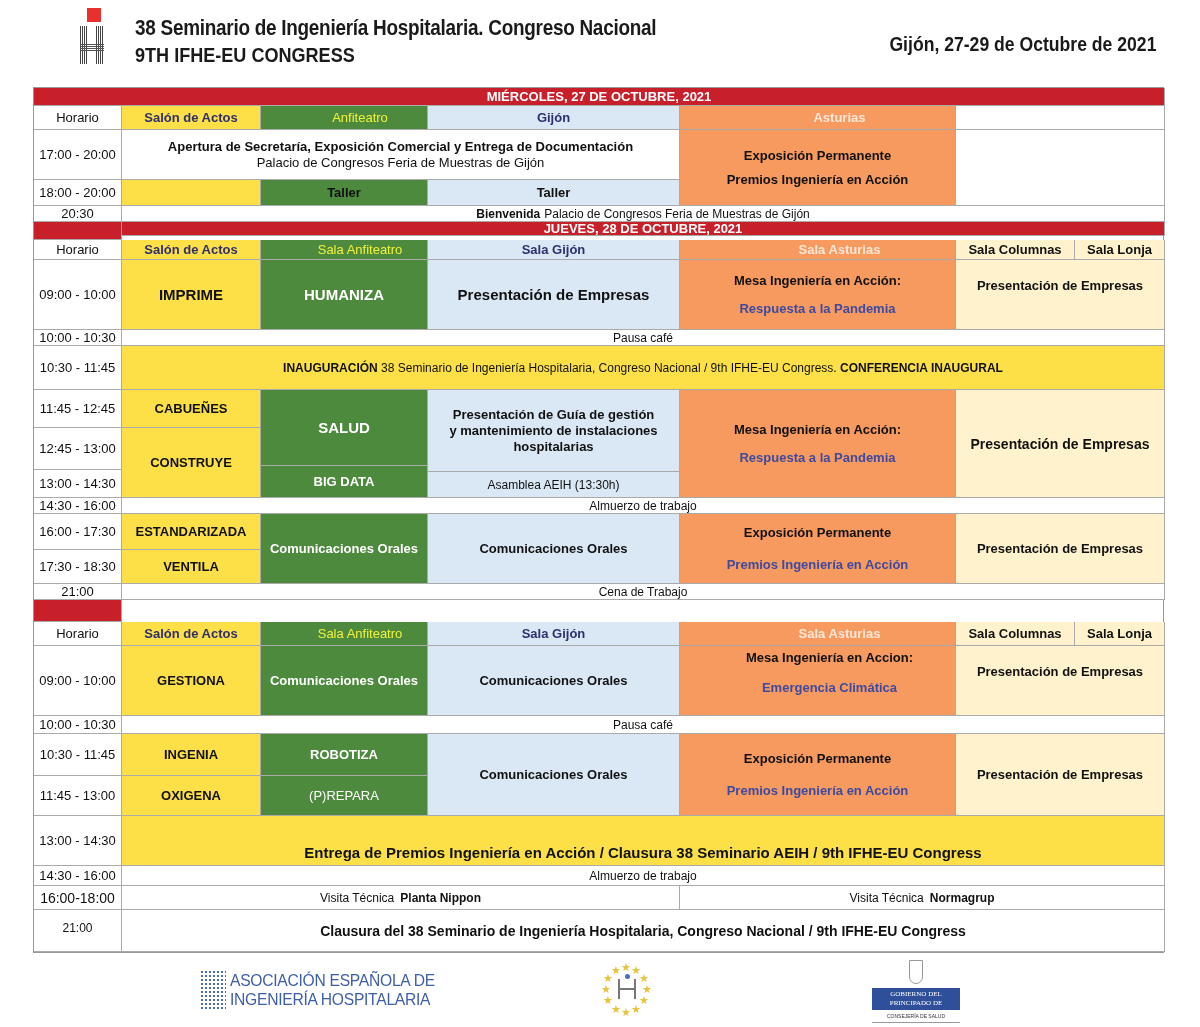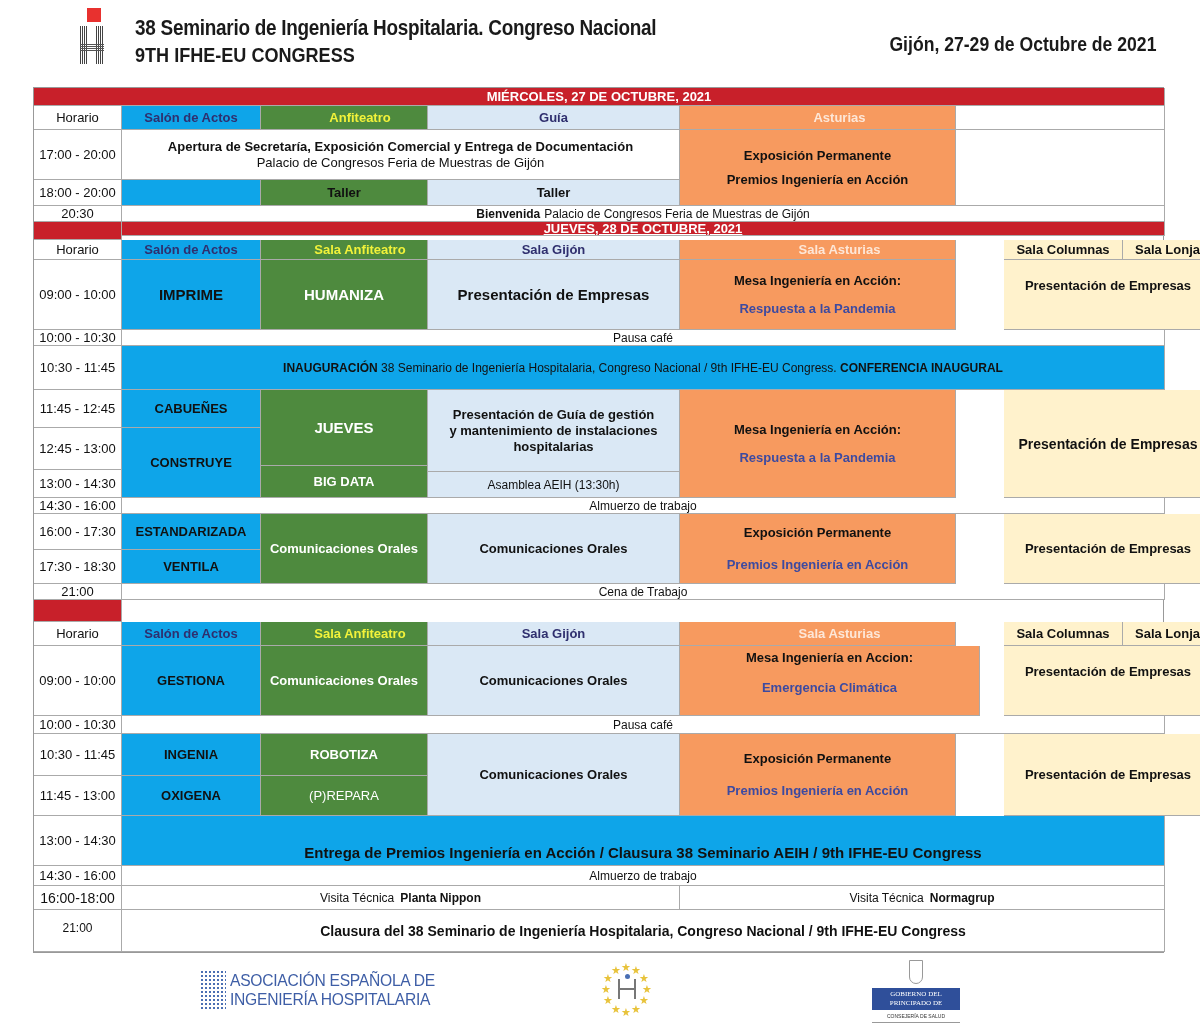--- a/index.html
+++ b/index.html
@@ -16,28 +16,28 @@
   .hdr-title { position:absolute; left:135px; top:16px; font-family:"Liberation Sans Narrow","Liberation Sans", sans-serif; font-weight:bold; font-size:22px; line-height:24px; color:#1a1a1a; letter-spacing:-0.3px; transform:scaleX(0.86); transform-origin:left top; }
   .hdr-sub { position:absolute; left:135px; top:43px; font-weight:bold; font-size:21px; line-height:24px; color:#1a1a1a; transform:scaleX(0.86); transform-origin:left top; }
   .hdr-date { position:absolute; right:44px; top:33px; font-weight:bold; font-size:20px; color:#1a1a1a; transform:scaleX(0.88); transform-origin:right top; }
 
   
   .grid { position:absolute; left:33px; top:87px; width:1131px; height:866px; border:1px solid #999; box-sizing:border-box; }
   .c { position:absolute; box-sizing:border-box; display:flex; align-items:center; justify-content:center; text-align:center;
        font-size:13px; line-height:16px; border-right:1px solid #aaa; border-bottom:1px solid #aaa; overflow:hidden; }
   .red { background:#c8202a; color:#fff; font-weight:bold; font-size:13px; }
   .white { background:#ffffff; }
-  .pink { background:#0ea5e9; }
+  .pink { background:#fde047; }
   .green { background:#4e8a3e; color:#fff; font-weight:bold; }
   .blue { background:#dae8f5; }
   .orange { background:#f79a5f; }
-  .cream { background:#fff2cc;margin-left:48px; }
+  .cream { background:#fff2cc; }
   .b { font-weight:bold; }
   .hd-pink { color:#2f2f6e; font-weight:bold; }
-  .hd-green { color:#f2f23a; font-weight:bold;padding-left:32px; }
+  .hd-green { color:#f2f23a; font-weight:normal;padding-left:32px; }
   .hd-blue { color:#2f2f6e; font-weight:bold; }
   .hd-orange { color:#fde7d8; font-weight:bold;padding-left:44px; }
   .navy { color:#3d4aa0; font-weight:bold; }
   .col { flex-direction:column; }
   .small { font-size:12px; }
   .big { font-size:15px; }
   .time { font-size:13px; }
 
   
   .logo-aeih { position:absolute; left:200px; top:968px; width:230px; height:44px; }
@@ -67,21 +67,21 @@
 <div class="hdr-title">38  Seminario de Ingeniería Hospitalaria. Congreso Nacional</div>
 <div class="hdr-sub">9TH IFHE-EU CONGRESS</div>
 <div class="hdr-date">Gijón, 27-29 de Octubre de 2021</div>
 
 <div class="grid">
 
   <div class="c red" style="left:0;top:0;width:1131px;height:18px;">MIÉRCOLES, 27 DE OCTUBRE, 2021</div>
   <div class="c white" style="left:0;top:18px;width:88px;height:24px;">Horario</div>
   <div class="c pink hd-pink" style="left:88px;top:18px;width:139px;height:24px;">Salón de Actos</div>
   <div class="c green hd-green" style="left:227px;top:18px;width:167px;height:24px;">Anfiteatro</div>
-  <div class="c blue hd-blue" style="left:394px;top:18px;width:252px;height:24px;">Guía</div>
+  <div class="c blue hd-blue" style="left:394px;top:18px;width:252px;height:24px;">Gijón</div>
   <div class="c orange hd-orange" style="left:646px;top:18px;width:276px;height:24px;">Asturias</div>
   <div class="c white" style="left:922px;top:18px;width:209px;height:24px;"></div>
 
   <div class="c white time" style="left:0;top:42px;width:88px;height:50px;">17:00 - 20:00</div>
   <div class="c white col" style="left:88px;top:42px;width:558px;height:50px;">
     <span class="b">Apertura de Secretaría, Exposición Comercial y Entrega de Documentación</span>
     <span>Palacio de Congresos Feria de Muestras de Gijón</span>
   </div>
   <div class="c orange col b" style="left:646px;top:42px;width:276px;height:76px;gap:8px;">
     <span>Exposición Permanente</span>
@@ -94,21 +94,21 @@
   <div class="c green" style="left:227px;top:92px;width:167px;height:26px;color:#111;">Taller</div>
   <div class="c blue b" style="left:394px;top:92px;width:252px;height:26px;">Taller</div>
 
   <div class="c white time" style="left:0;top:118px;width:88px;height:16px;">20:30</div>
   <div class="c white small" style="left:88px;top:118px;width:1043px;height:16px;gap:4px;">
     <span class="b">Bienvenida</span>
     <span>Palacio de Congresos Feria de Muestras de Gijón</span>
   </div>
 
   <div class="c red" style="left:0;top:134px;width:88px;height:18px;"></div>
-  <div class="c red" style="left:88px;top:134px;width:1043px;height:14px;text-decoration:underline;">JUEVES, 28 DE OCTUBRE, 2021</div>
+  <div class="c red" style="left:88px;top:134px;width:1043px;height:14px;">JUEVES, 28 DE OCTUBRE, 2021</div>
   <div class="c white" style="left:0;top:152px;width:88px;height:20px;">Horario</div>
   <div class="c pink hd-pink" style="left:88px;top:152px;width:139px;height:20px;">Salón de Actos</div>
   <div class="c green hd-green" style="left:227px;top:152px;width:167px;height:20px;">Sala Anfiteatro</div>
   <div class="c blue hd-blue" style="left:394px;top:152px;width:252px;height:20px;">Sala Gijón</div>
   <div class="c orange hd-orange" style="left:646px;top:152px;width:276px;height:20px;">Sala Asturias</div>
   <div class="c cream b" style="left:922px;top:152px;width:119px;height:20px;">Sala Columnas</div>
   <div class="c cream b" style="left:1041px;top:152px;width:90px;height:20px;">Sala Lonja</div>
 
   <div class="c white time" style="left:0;top:172px;width:88px;height:70px;">09:00 - 10:00</div>
   <div class="c pink b big" style="left:88px;top:172px;width:139px;height:70px;">IMPRIME</div>
@@ -126,21 +126,21 @@
   <div class="c white time" style="left:0;top:258px;width:88px;height:44px;">10:30 - 11:45</div>
   <div class="c pink small" style="left:88px;top:258px;width:1043px;height:44px;white-space:pre;">
     <span class="b">INAUGURACIÓN</span><span> 38 Seminario de Ingeniería Hospitalaria, Congreso Nacional / 9th IFHE-EU Congress. </span><span class="b">CONFERENCIA INAUGURAL</span>
   </div>
 
   <div class="c white time" style="left:0;top:302px;width:88px;height:38px;">11:45 - 12:45</div>
   <div class="c white time" style="left:0;top:340px;width:88px;height:42px;">12:45 - 13:00</div>
   <div class="c white time" style="left:0;top:382px;width:88px;height:28px;">13:00 - 14:30</div>
   <div class="c pink b" style="left:88px;top:302px;width:139px;height:38px;">CABUEÑES</div>
   <div class="c pink b" style="left:88px;top:340px;width:139px;height:70px;">CONSTRUYE</div>
-  <div class="c green big" style="left:227px;top:302px;width:167px;height:76px;">JUEVES</div>
+  <div class="c green big" style="left:227px;top:302px;width:167px;height:76px;">SALUD</div>
   <div class="c green" style="left:227px;top:378px;width:167px;height:32px;">BIG DATA</div>
   <div class="c blue b" style="left:394px;top:302px;width:252px;height:82px;padding:0 20px;">Presentación de Guía de gestión y mantenimiento de instalaciones hospitalarias</div>
   <div class="c blue small" style="left:394px;top:384px;width:252px;height:26px;">Asamblea AEIH (13:30h)</div>
   <div class="c orange col" style="left:646px;top:302px;width:276px;height:108px;gap:12px;">
     <span class="b">Mesa Ingeniería en Acción:</span>
     <span class="navy">Respuesta a la Pandemia</span>
   </div>
   <div class="c cream b big" style="left:922px;top:302px;width:209px;height:108px;font-size:14px;">Presentación de Empresas</div>
 
   <div class="c white time" style="left:0;top:410px;width:88px;height:16px;">14:30 - 16:00</div>

